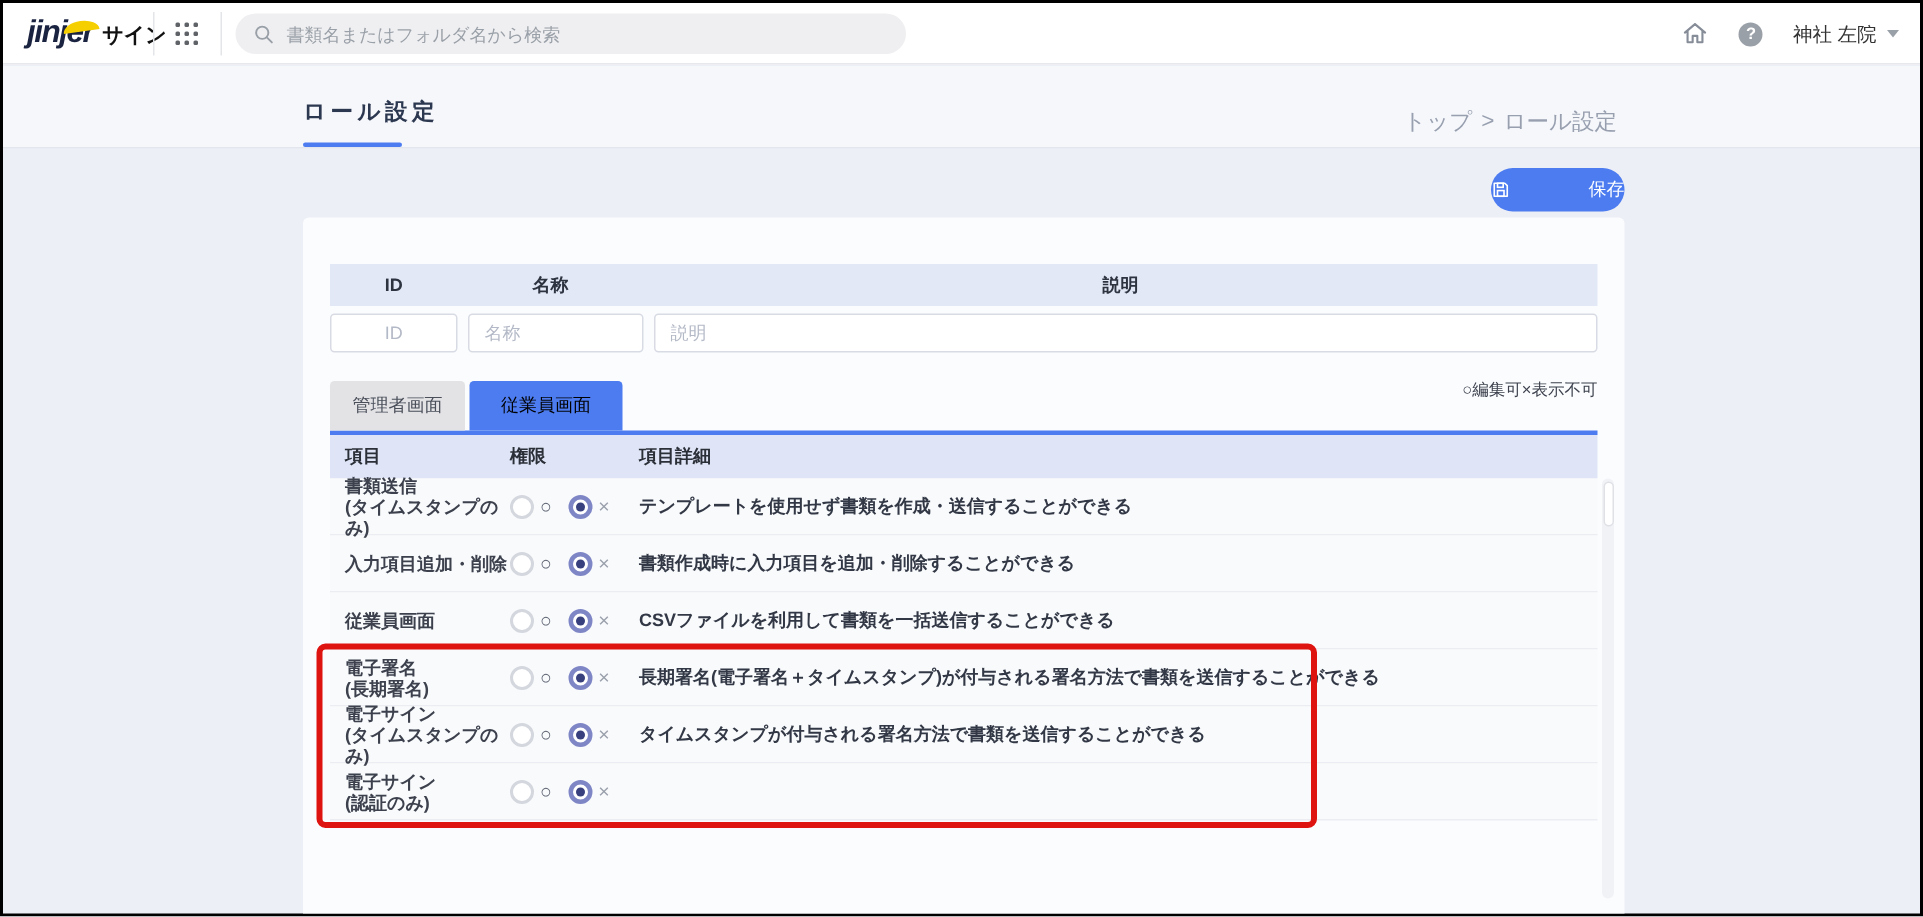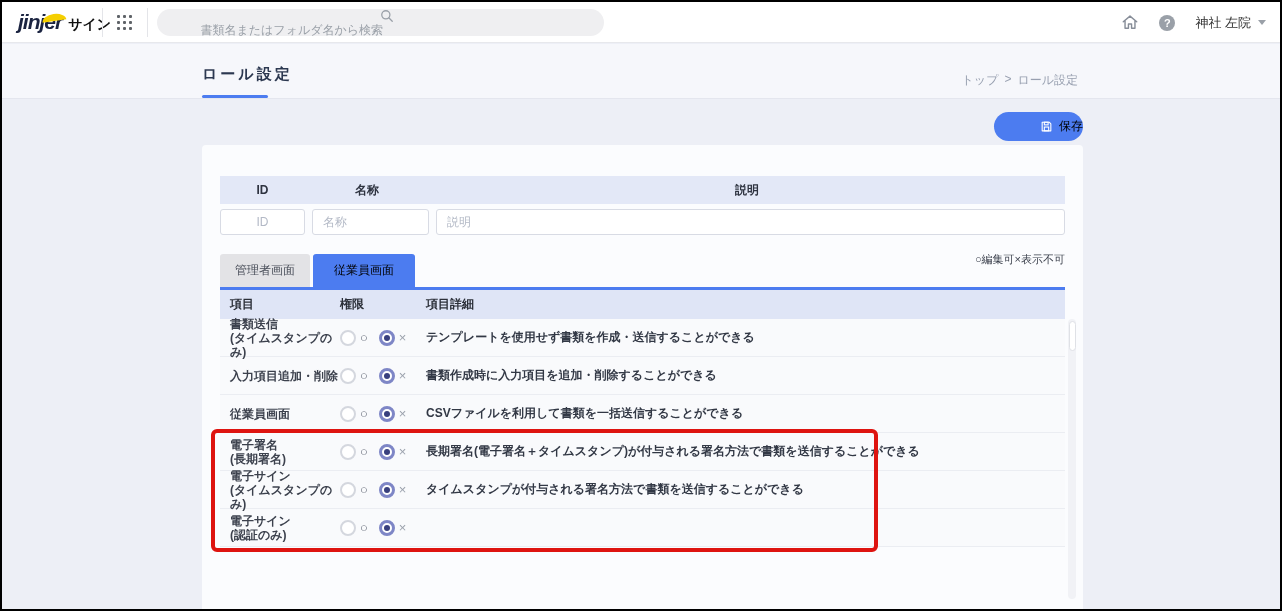--- a/index.html
+++ b/index.html
@@ -8,40 +8,40 @@
 
   
   .topbar { position:absolute; top:0; left:0; width:100%; height:41px; background:#fff; border-bottom:1px solid #e7e8ec; }
   .logo { position:absolute; left:16px; top:8px; display:flex; align-items:baseline; cursor:pointer; }
   .logo-main { font-size:21px; font-weight:bold; font-style:italic; color:#1a2340; letter-spacing:-1px; position:relative; }
   .swoosh { position:absolute; left:24px; top:4px; width:24px; height:7px; background:#f5cf00; border-radius:100% 100% 0 0 / 200% 200% 0 0; transform:rotate(-8deg); }
   .logo-sub { font-size:14px; color:#111; margin-left:6px; font-weight:bold; }
   .vdiv { position:absolute; top:6px; width:1px; height:29px; background:#e4e5e9; }
   .grid-icon { position:absolute; left:115px; top:13px; width:15px; height:15px; display:grid; grid-template-columns:repeat(3,1fr); gap:2.5px; cursor:pointer; }
   .grid-icon i { width:3px; height:3px; background:#5f6368; border-radius:1px; }
-  .searchbar { position:absolute; left:155px; top:7px; width:447px; height:27px; background:#efeff1; border-radius:14px; display:flex; align-items:center; padding-left:12px;flex-direction:column; }
+  .searchbar { position:absolute; left:155px; top:7px; width:447px; height:27px; background:#efeff1; border-radius:14px; display:flex; align-items:center; padding-left:12px; }
   .searchbar svg { flex:0 0 auto; }
   .searchbar input { border:none; outline:none; background:transparent; font-size:12px; margin-left:8px; width:380px; color:#333; font-family:inherit; }
   .searchbar input::placeholder { color:#9aa0a8; }
   .topbar-right { position:absolute; right:14px; top:0; height:41px; display:flex; align-items:center; gap:20px; }
   .icon-btn { cursor:pointer; display:flex; align-items:center; }
   .help-circle { width:16px; height:16px; background:#9aa0a8; border-radius:50%; color:#fff; font-size:11px; font-weight:bold; display:flex; align-items:center; justify-content:center; }
   .user { display:flex; align-items:center; gap:7px; cursor:pointer; }
   .user-name { font-size:13px; color:#333; }
   .chevron { width:0; height:0; border-left:4px solid transparent; border-right:4px solid transparent; border-top:5px solid #9aa0a8; }
 
   
   .subheader { position:absolute; top:42px; left:0; width:100%; height:55px; background:#f6f7fb; border-bottom:1px solid #e4e6ee; }
   .page-title { position:absolute; left:200px; top:21px; font-size:15px; font-weight:bold; color:#2c3850; letter-spacing:3px; }
   .title-underline { position:absolute; left:200px; top:51px; width:66px; height:3px; background:#4c7cf0; border-radius:2px; }
-  .breadcrumb { position:absolute; right:202px; top:28px; font-size:12px; color:#98a0b0; display:flex; gap:6px; }
+  .breadcrumb { position:absolute; right:202px; top:28px; font-size:15px; color:#98a0b0; display:flex; gap:6px; }
   .breadcrumb .crumb-link { cursor:pointer; }
 
   
-  .save-btn { position:absolute; left:992px; top:110px; width:89px; height:29px; background:#4c7cf0; border:none; border-radius:15px; color:#000000; font-size:12px; display:flex; align-items:center; justify-content:flex-end; gap:6px; cursor:pointer; font-family:inherit; }
+  .save-btn { position:absolute; left:992px; top:110px; width:89px; height:29px; background:#4c7cf0; border:none; border-radius:15px; color:#ffffff; font-size:12px; display:flex; align-items:center; justify-content:space-between; gap:6px; cursor:pointer; font-family:inherit; }
   .card { position:absolute; left:200px; top:143px; width:881px; height:468px; background:#fbfcfe; border-radius:4px 4px 0 0; padding:0 18px; }
 
   .filter-header { margin-top:31px; height:28px; background:#e3e8f7; display:flex; align-items:center; font-size:12px; font-weight:bold; color:#2e3340; }
   .fh1 { width:85px; text-align:center; }
   .fh2 { width:124px; text-align:center; }
   .fh3 { flex:1; text-align:center; }
   .filter-inputs { margin-top:5px; display:flex; gap:7px; }
   .filter-inputs input { height:26px; border:1px solid #d8dbe4; border-radius:3px; background:#fff; font-size:12px; padding:0 10px; color:#333; outline:none; font-family:inherit; }
   .filter-inputs input::placeholder { color:#b3b9c6; }
   .inp-id { width:85px; text-align:center; }

